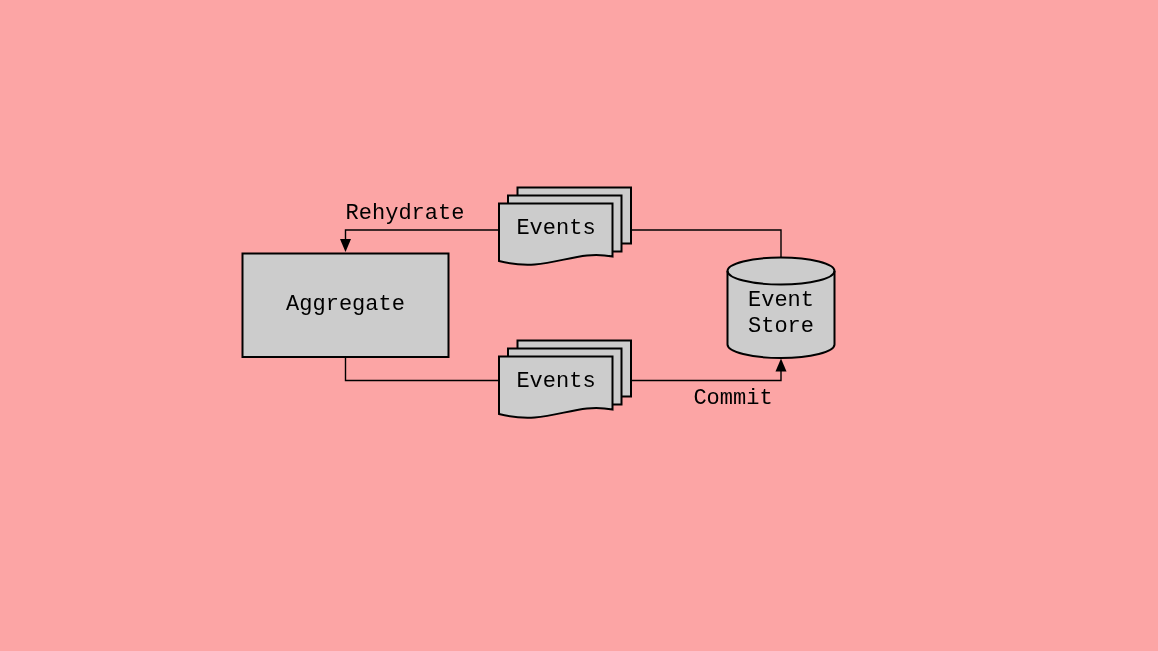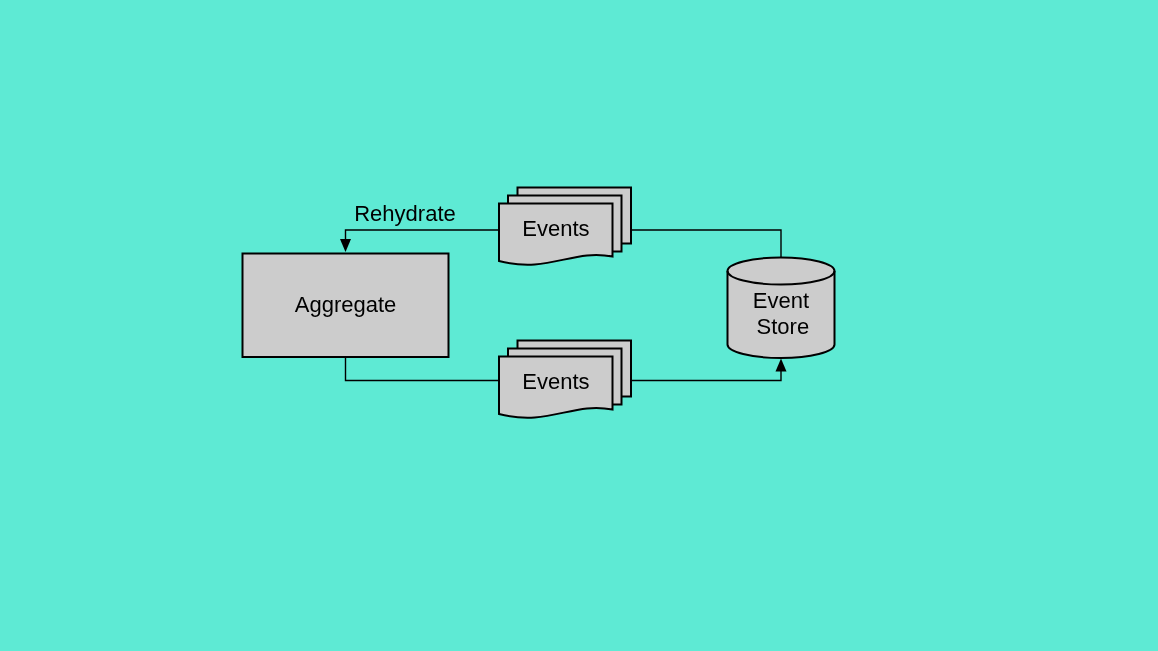--- a/index.html
+++ b/index.html
@@ -1,21 +1,21 @@
 <!DOCTYPE html>
 <html><head>
 <meta charset="utf-8">
 <style>
   html, body { margin: 0; padding: 0; background: #ffffff; }
   .canvas {
     position: relative;
     width: 1158px;
     height: 651px;
-    background: #5eead4;
-    font-family: Liberation Sans, sans-serif;
+    background: #fca5a5;
+    font-family: Liberation Mono, monospace;
     color: #000000;
     overflow: hidden;
   }
   .canvas svg { position: absolute; left: 0; top: 0; }
   .shape { stroke: #000000; stroke-width: 2; }
   .connector { stroke: #000000; stroke-width: 1.4; fill: none; }
   .arrowhead { stroke: none; }
   .label {
     position: absolute;
     display: flex;
@@ -72,14 +72,15 @@
 
   <div class="label" style="left:242px; top:253px; width:207px; height:104px;">Aggregate</div>
 
   <div class="label" style="left:499px; top:204px; width:114px; height:50px;">Events</div>
 
   <div class="label" style="left:499px; top:357px; width:114px; height:50px;">Events</div>
 
   <div class="label multiline" style="left:727px; top:270px; width:108px; height:88px;">Event
 Store</div>
 
+  <div class="label" style="left:653px; top:386px; width:160px; height:25px;">Commit</div>
 
 </div>
 
 </body></html>

